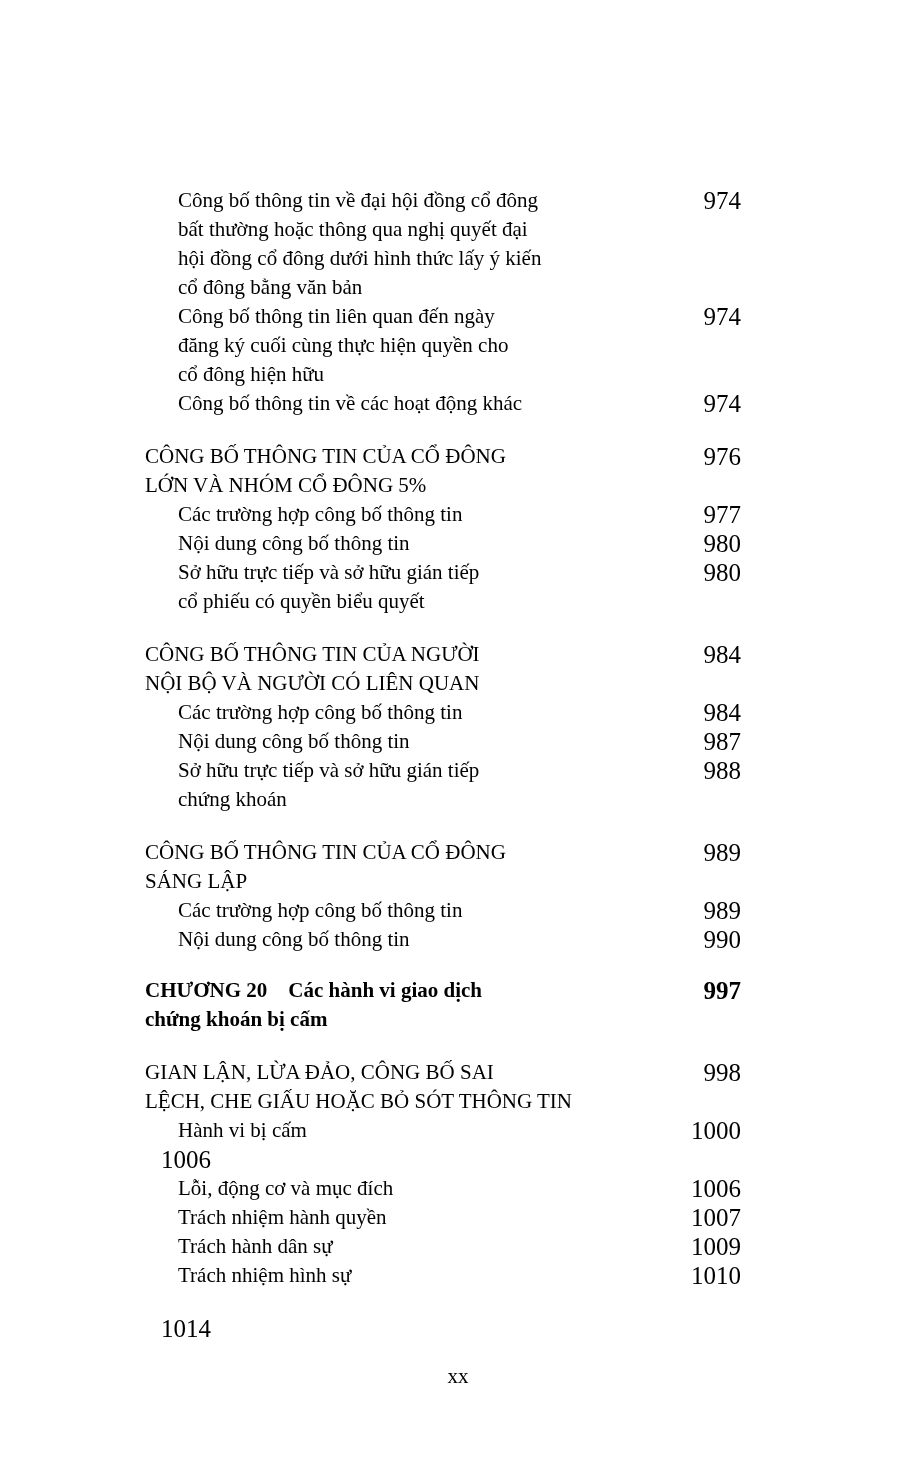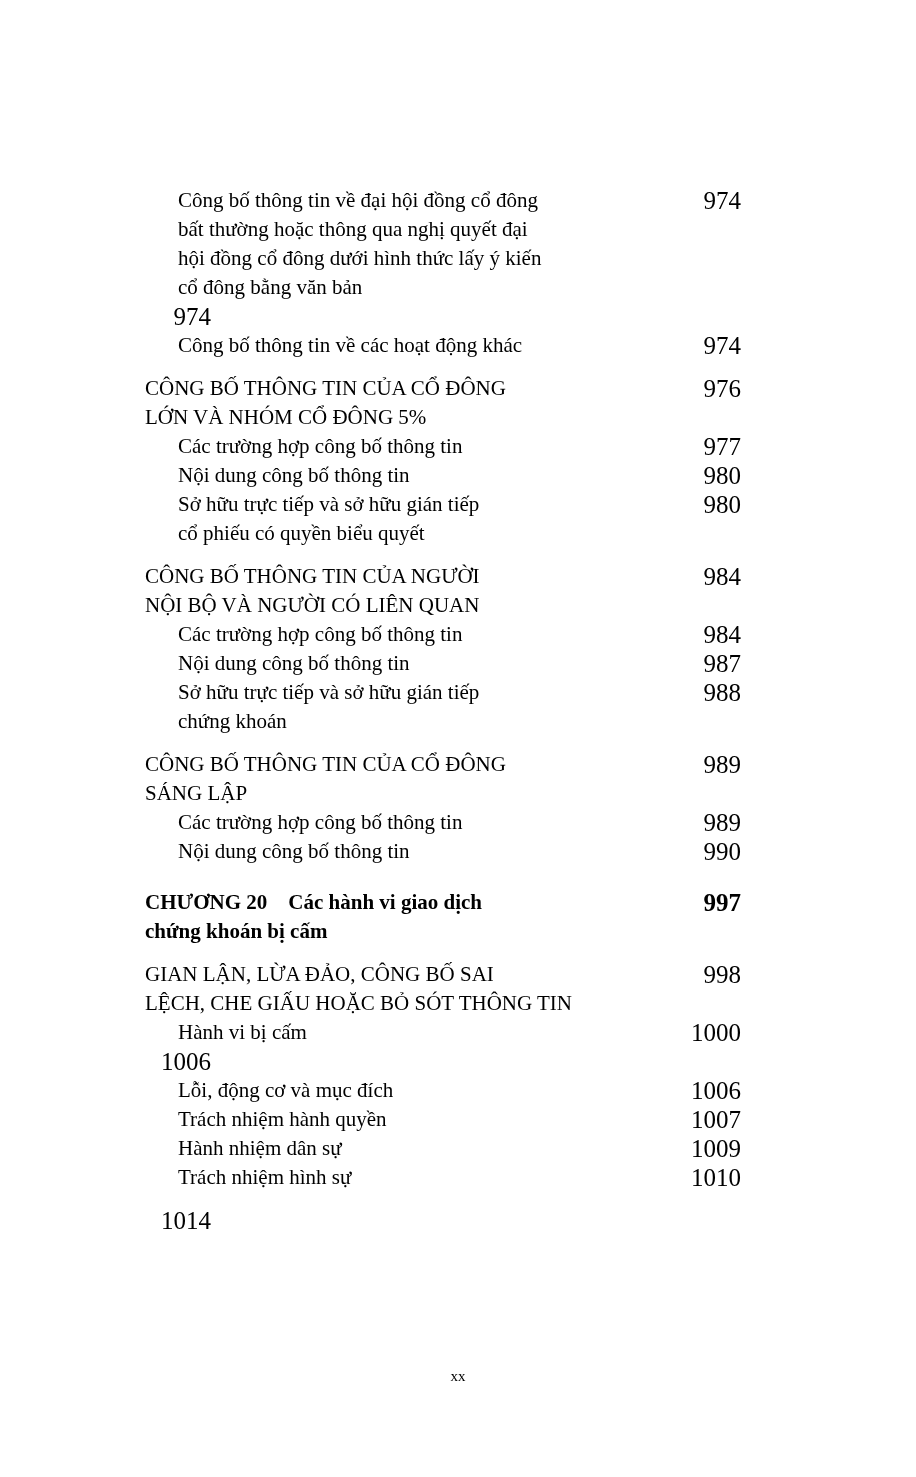--- a/index.html
+++ b/index.html
@@ -32,44 +32,47 @@
     white-space:pre-line;
   }
   .row .pagenum {
     width:66px;
     text-align:right;
     font-size:25px;
     line-height:29px;
     flex:none;
   }
   .row.sub .text { padding-left:33px; }
-  .row.section { margin-top:14px; }
+  .row.section { margin-top:24px; }
   .row.chapter { margin-top:22px; font-weight:bold; }
   .footer {
     position:absolute;
     left:0; top:1362px;
     width:916px;
     text-align:center;
-    font-size:15px;
+    font-size:21px;
     line-height:29px;
   }
 </style>
 </head>
 <body>
 
 <div class="page">
   <div class="toc" id="toc-list">
       <div class="row sub">
         <div class="text">Công bố thông tin về đại hội đồng cổ đông
 bất thường hoặc thông qua nghị quyết đại
 hội đồng cổ đông dưới hình thức lấy ý kiến
 cổ đông bằng văn bản</div>
         <div class="pagenum">974</div>
       </div>
       <div class="row sub">
+        <div class="text">Công bố thông tin liên quan đến ngày
+đăng ký cuối cùng thực hiện quyền cho
+cổ đông hiện hữu</div>
         <div class="pagenum">974</div>
       </div>
       <div class="row sub">
         <div class="text">Công bố thông tin về các hoạt động khác</div>
         <div class="pagenum">974</div>
       </div>
       <div class="row section">
         <div class="text">CÔNG BỐ THÔNG TIN CỦA CỔ ĐÔNG
 LỚN VÀ NHÓM CỔ ĐÔNG 5%</div>
         <div class="pagenum">976</div>
@@ -137,21 +140,21 @@
       </div>
       <div class="row sub">
         <div class="text">Lỗi, động cơ và mục đích</div>
         <div class="pagenum">1006</div>
       </div>
       <div class="row sub">
         <div class="text">Trách nhiệm hành quyền</div>
         <div class="pagenum">1007</div>
       </div>
       <div class="row sub">
-        <div class="text">Hành nhiệm dân sự</div>
+        <div class="text">Trách hành dân sự</div>
         <div class="pagenum">1009</div>
       </div>
       <div class="row sub">
         <div class="text">Trách nhiệm hình sự</div>
         <div class="pagenum">1010</div>
       </div>
       <div class="row section">
         <div class="pagenum">1014</div>
       </div>
     </div>

